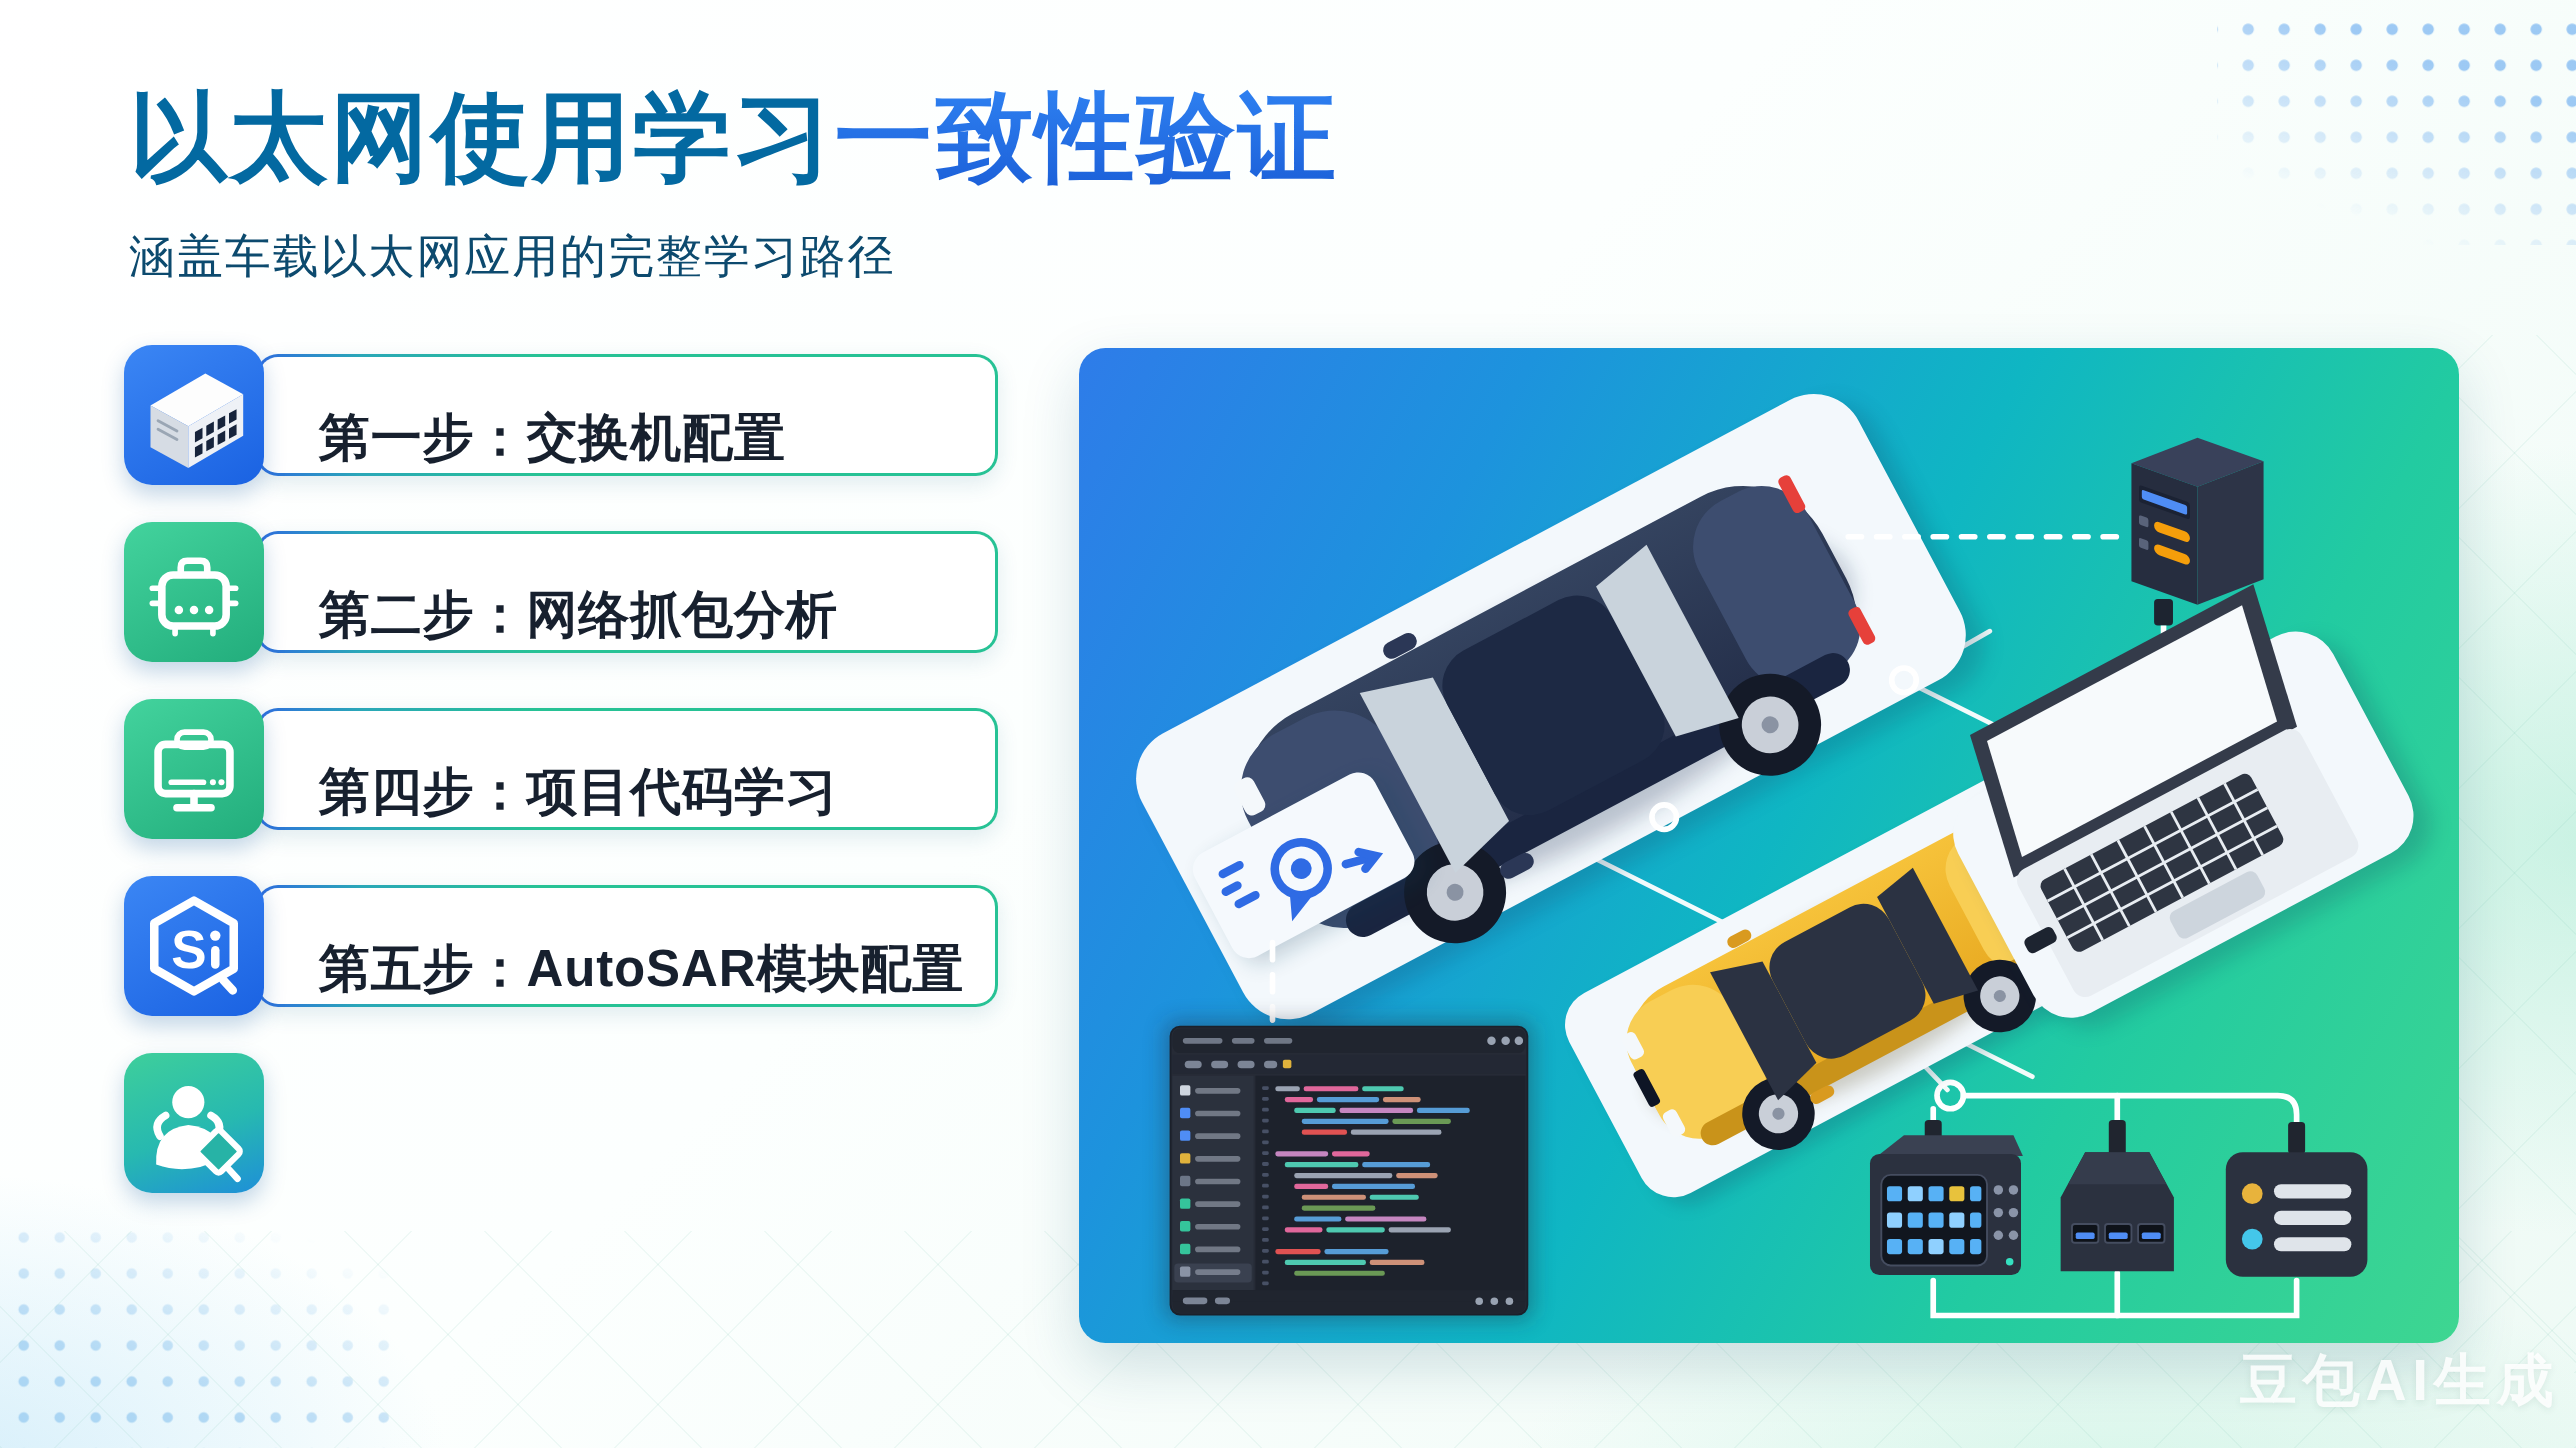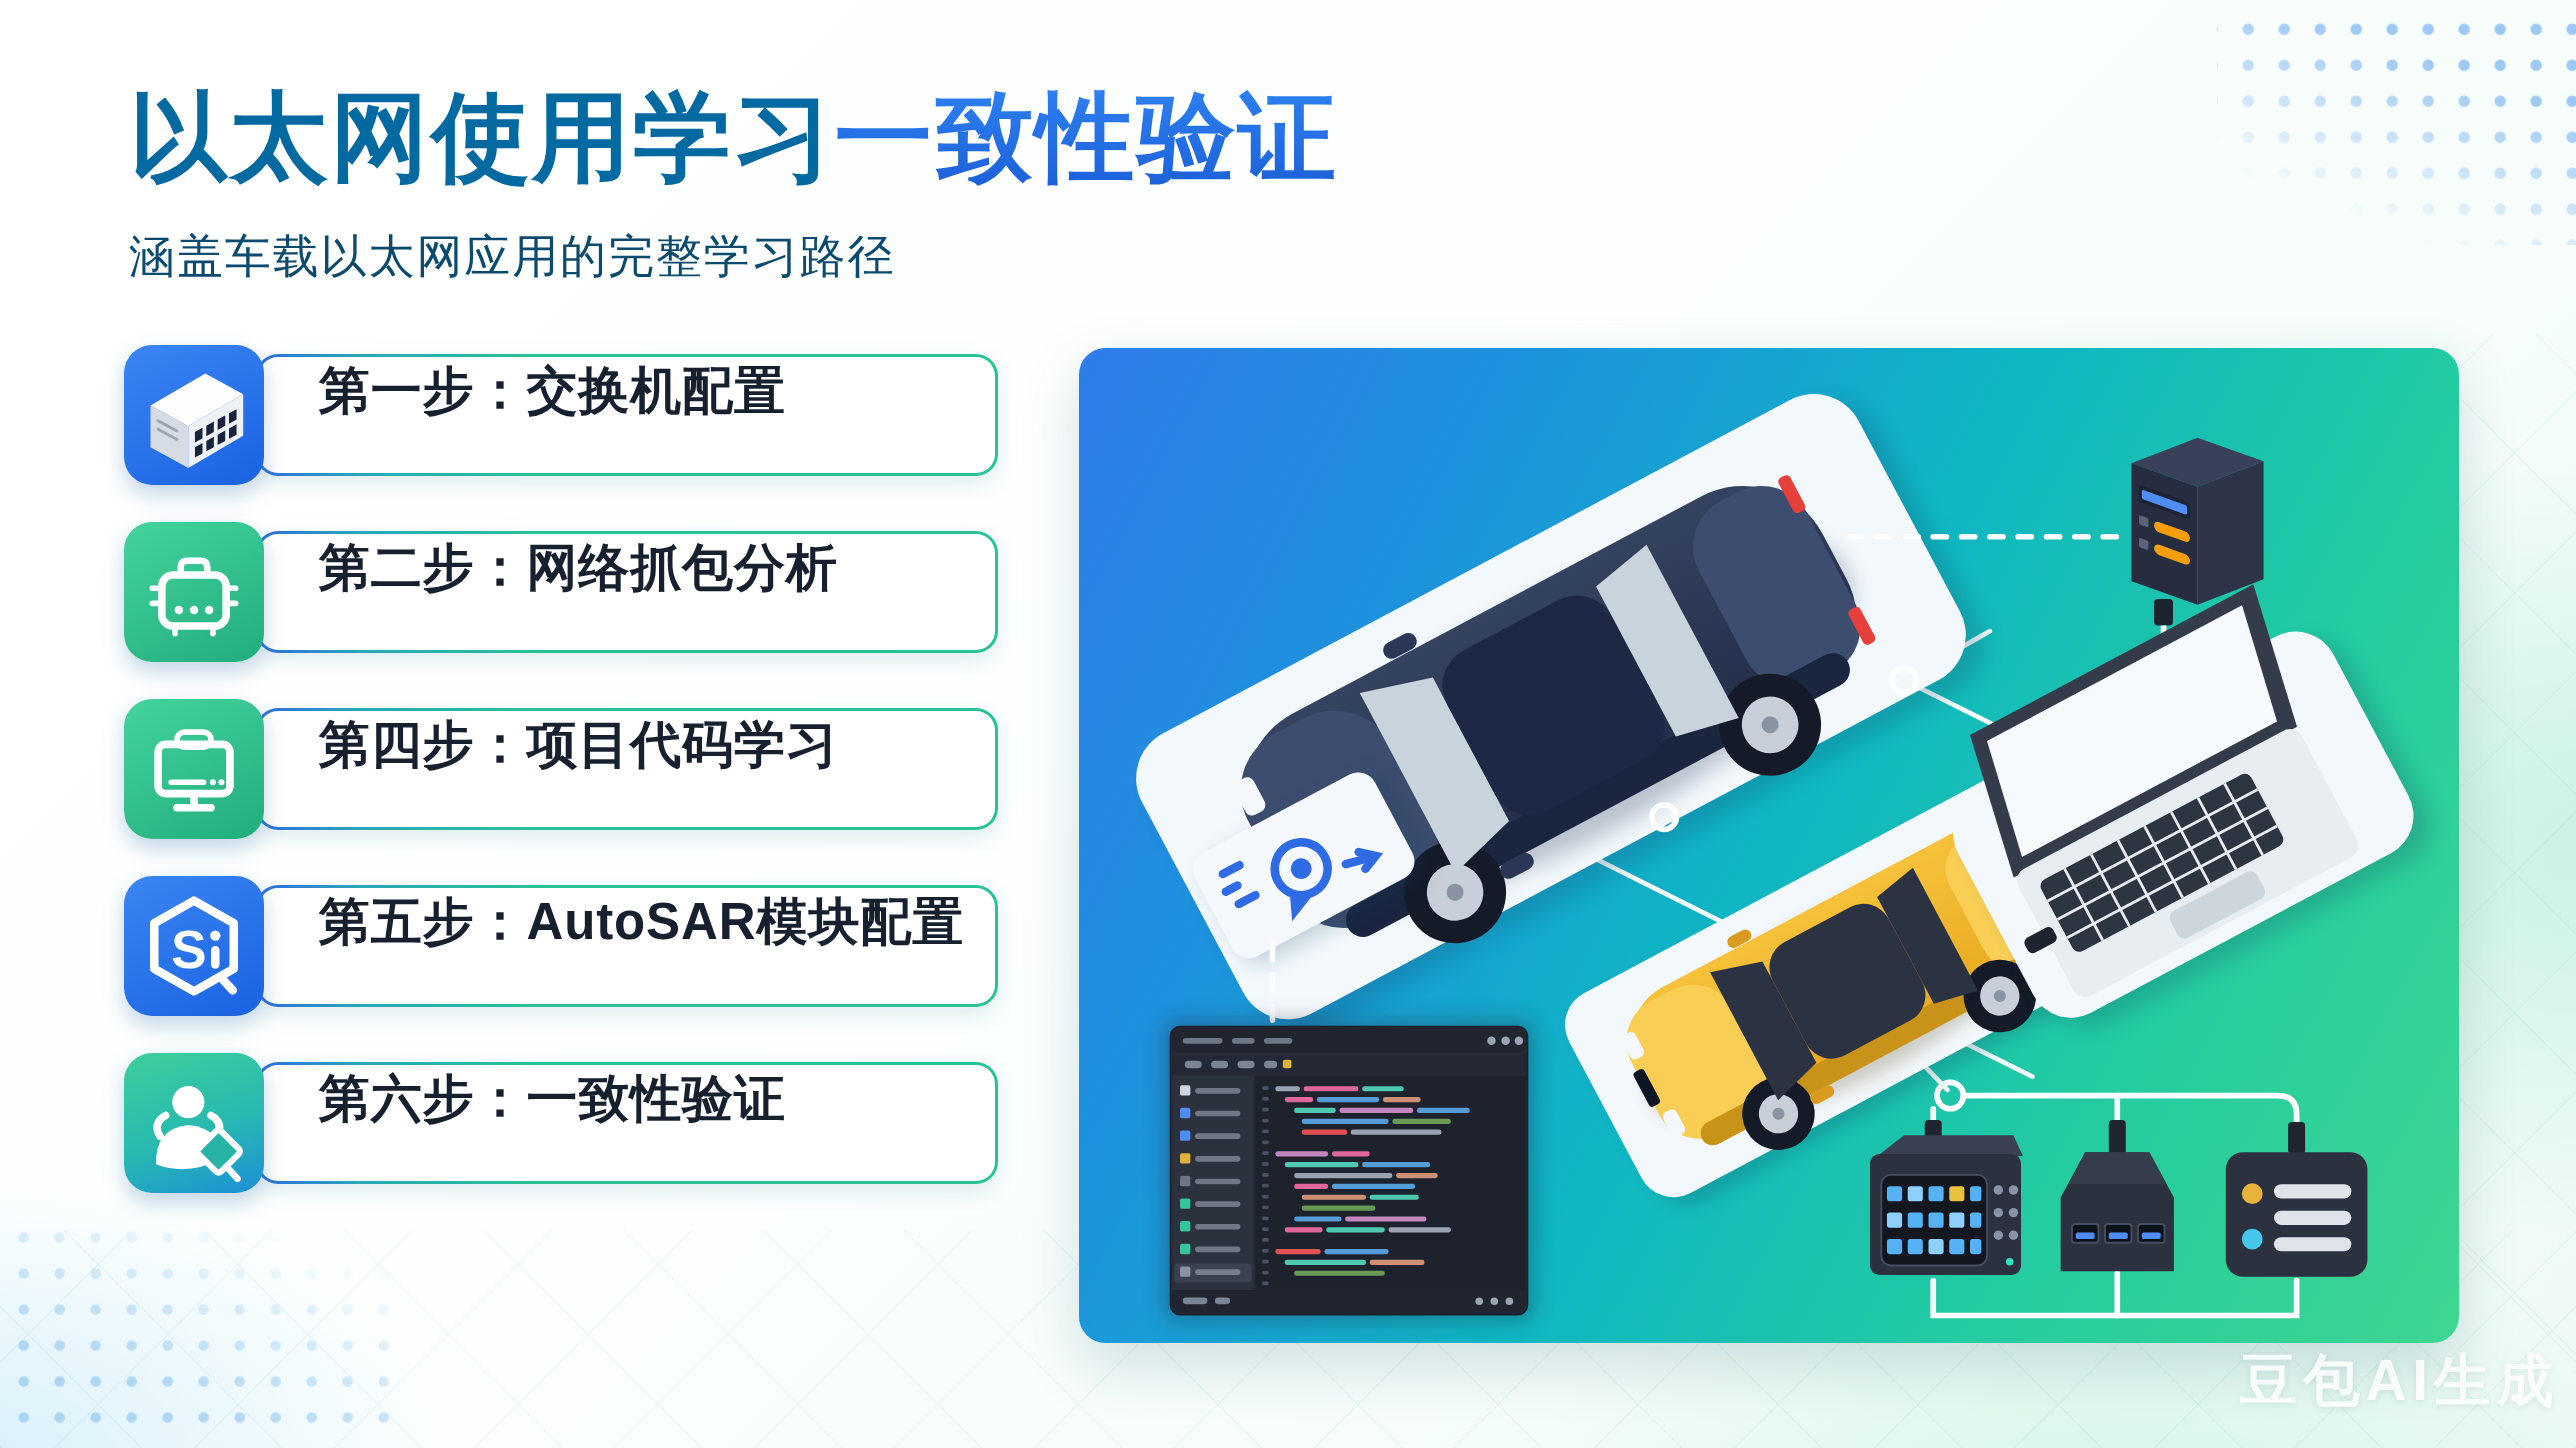--- a/index.html
+++ b/index.html
@@ -36,21 +36,21 @@
     background:linear-gradient(180deg,#2f82f2 0%,#1b5fd8 100%);
     -webkit-background-clip:text;background-clip:text;color:transparent;}
   .subtitle{margin-top:33px;font-size:46px;font-weight:500;color:#0c4a6e;letter-spacing:1.9px;}
 
   
   .steps{position:absolute;left:124px;top:345px;width:874px;display:flex;flex-direction:column;gap:37px;}
   .step{position:relative;height:140px;}
   .step-box{position:absolute;left:132px;right:0;top:9.4px;bottom:9.4px;border-radius:22px;
     background:linear-gradient(90deg,#2f6ce0 0%,#2aa7b8 14%,#27c295 38%,#27c295 100%);
     padding:2.8px;box-shadow:0 7.5px 21px rgba(28,96,128,.12);}
-  .step-box-inner{height:100%;border-radius:19px;background:#ffffff;display:flex;align-items:flex-start;
+  .step-box-inner{height:100%;border-radius:19px;background:#ffffff;display:flex;align-items:flex-end;
     padding-left:60px;box-sizing:border-box;}
   .step-label{font-size:51px;font-weight:600;color:#17202e;letter-spacing:0.9px;white-space:nowrap;}
   .tile{position:absolute;left:0;top:0;width:140px;height:140px;border-radius:28px;
     box-shadow:0 9.4px 21px rgba(25,90,160,.25);display:flex;align-items:center;justify-content:center;}
   .tile.blue{background:linear-gradient(150deg,#3b86f4 0%,#1a62e2 100%);}
   .tile.green{background:linear-gradient(150deg,#43d39d 0%,#22ad7c 100%);}
   .tile.mix{background:linear-gradient(160deg,#3ecf9b 0%,#27b9b0 55%,#1e8fd8 100%);}
   .tile svg{width:140px;height:140px;display:block;}
 
   
@@ -167,25 +167,20 @@
         <path d="M74,26 L116,50 V98 L74,122 L32,98 V50 Z" stroke-width="9"></path>
         <text x="50" y="97" font-size="56" font-weight="bold" fill="#ffffff" stroke="none" font-family="Liberation Sans, DejaVu Sans, sans-serif">S</text>
         <rect x="92" y="74" width="9" height="24" rx="4.5" fill="#ffffff" stroke="none"></rect>
         <circle cx="96.5" cy="63" r="5.5" fill="#ffffff" stroke="none"></circle>
         <line x1="105" y1="110" x2="115" y2="121" stroke-width="9"></line>
       </svg>
     </div>
   </div>
 
   <div class="step">
-    <div class="step-box">
-        <div class="step-box-inner">
-      <span class="step-label">第六步：一致性验证</span>
-        </div>
-      </div>
     <div class="tile mix">
       <svg viewBox="0 0 148 148">
         <circle cx="68" cy="52" r="17" fill="#ffffff"></circle>
         <path d="M34,118 Q32,80 68,76 Q104,80 102,112 Q68,130 34,118 Z" fill="#ffffff"></path>
         <path d="M38,88 Q30,74 44,66 M98,88 Q106,74 92,66" stroke="#ffffff" stroke-width="8" fill="none" stroke-linecap="round"></path>
         <g transform="translate(100,104) rotate(45)">
           <rect x="-17" y="-17" width="34" height="34" rx="4" fill="#27b3a6" stroke="#ffffff" stroke-width="6.5"></rect>
         </g>
         <line x1="111" y1="123" x2="120" y2="133" stroke="#ffffff" stroke-width="7" stroke-linecap="round"></line>
       </svg>

